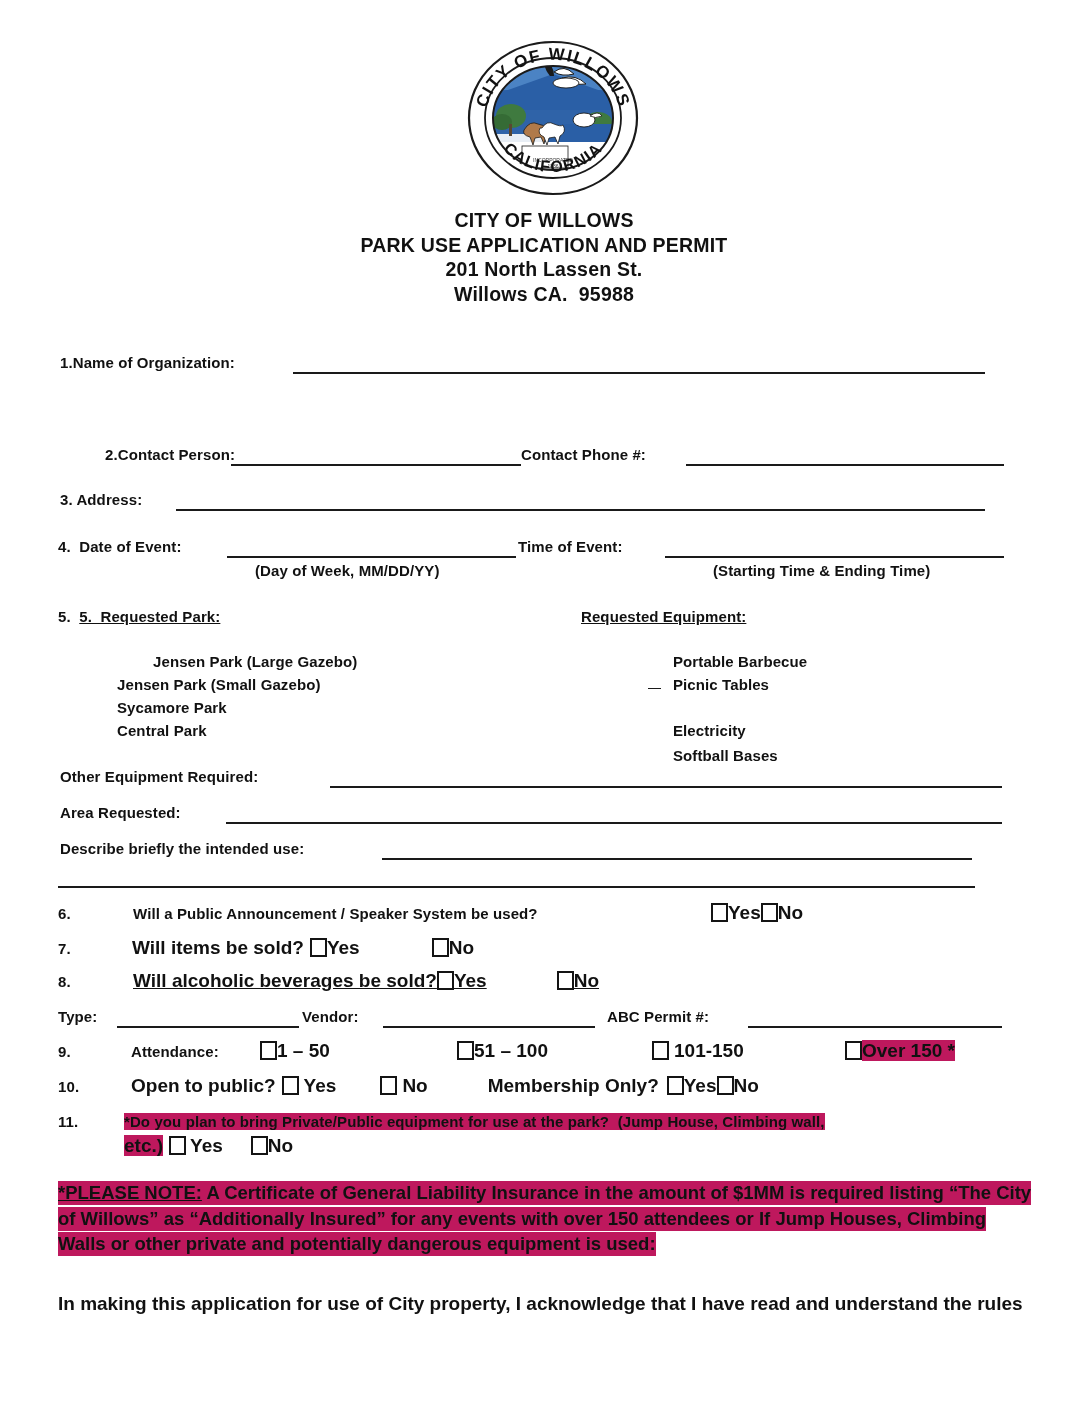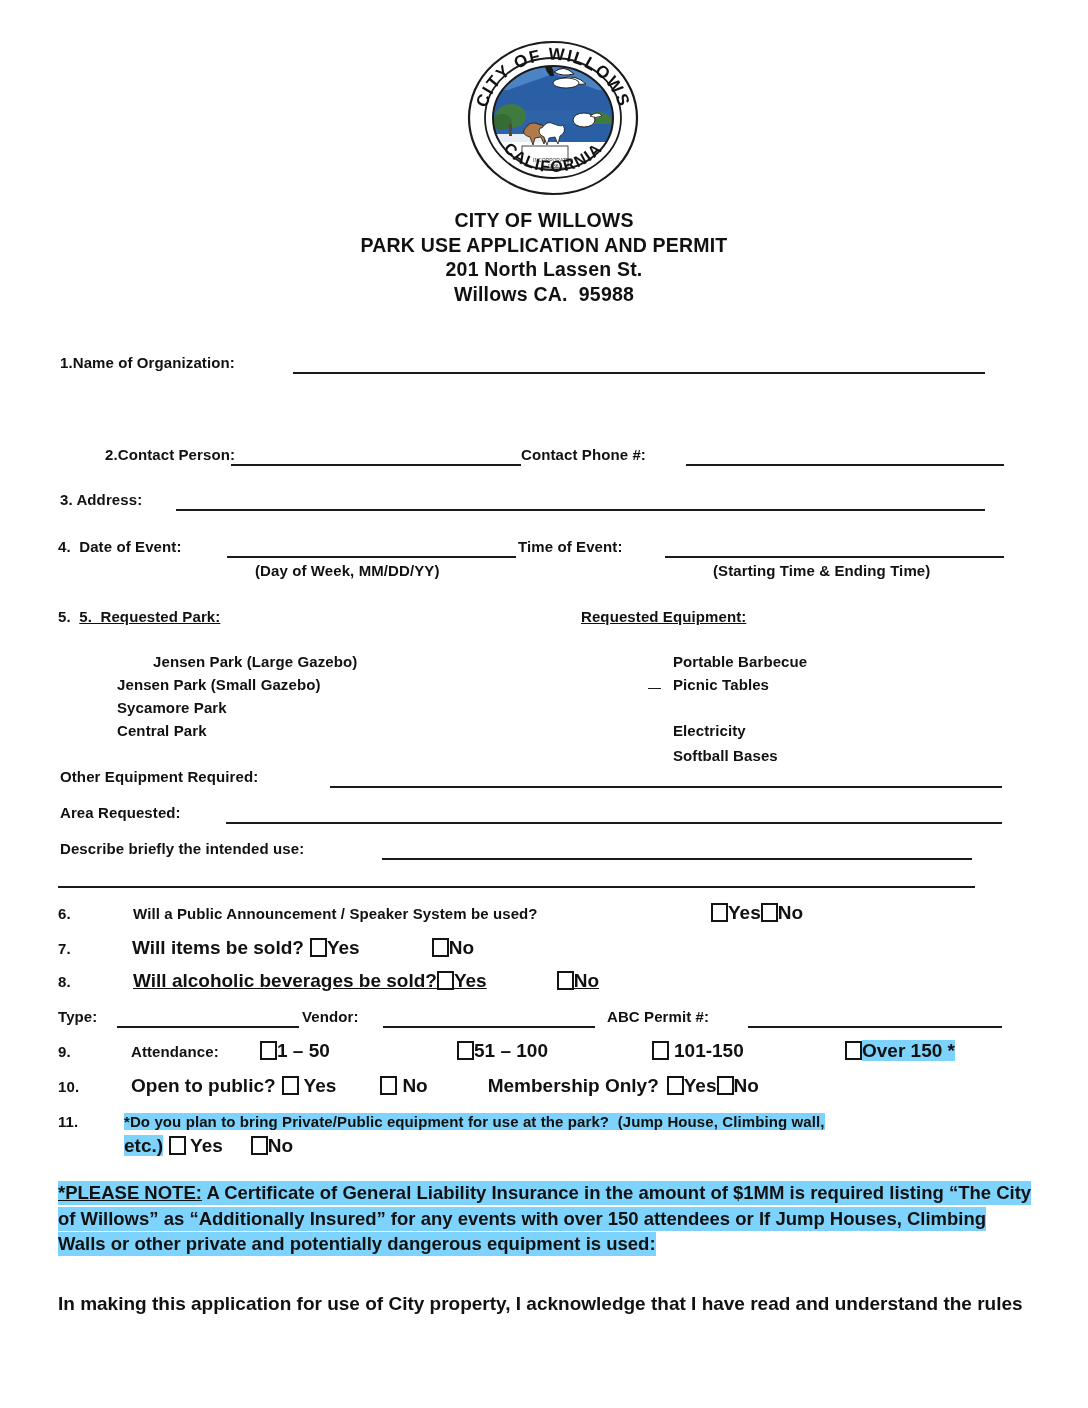--- a/index.html
+++ b/index.html
@@ -74,21 +74,21 @@
     width: 17px;
     height: 19px;
     border: 2.4px solid #141414;
     background: #fff;
     vertical-align: -3px;
     box-sizing: border-box;
   }
 
   
   .hl {
-    background: #7dd3fc;
+    background: #be185d;
     box-decoration-break: clone;
     -webkit-box-decoration-break: clone;
   }
 
   .note {
     position: absolute;
     left: 58px;
     top: 1180px;
     width: 980px;
     font-weight: bold;

